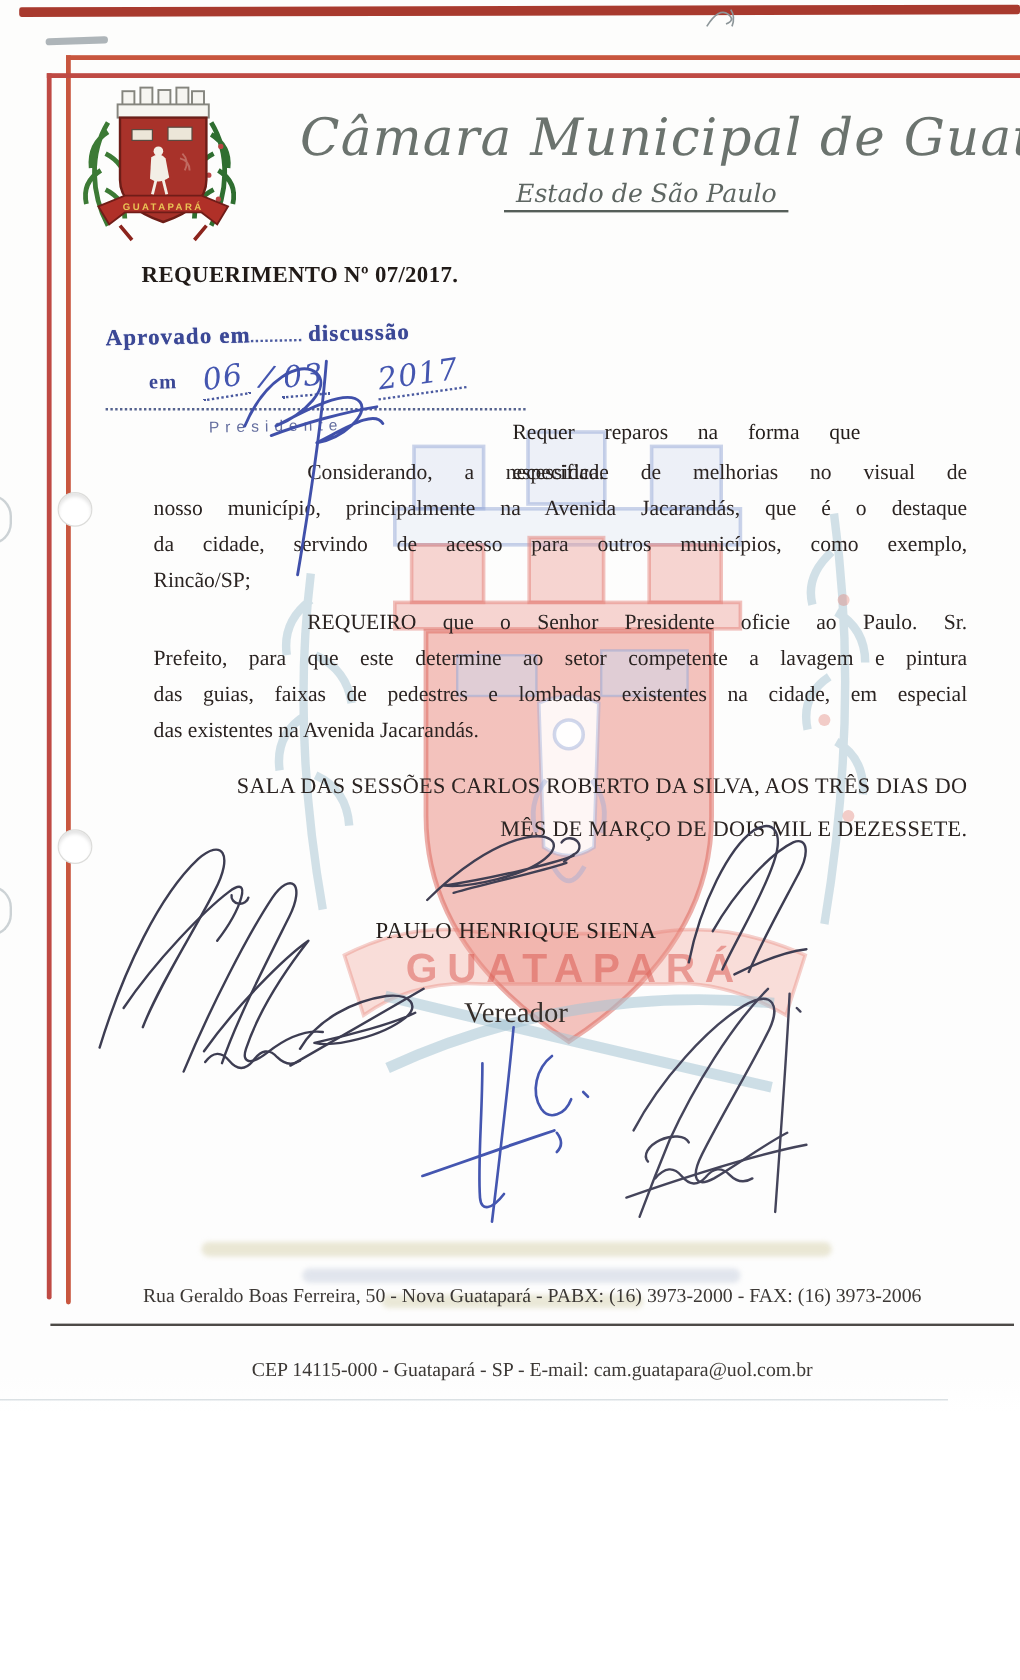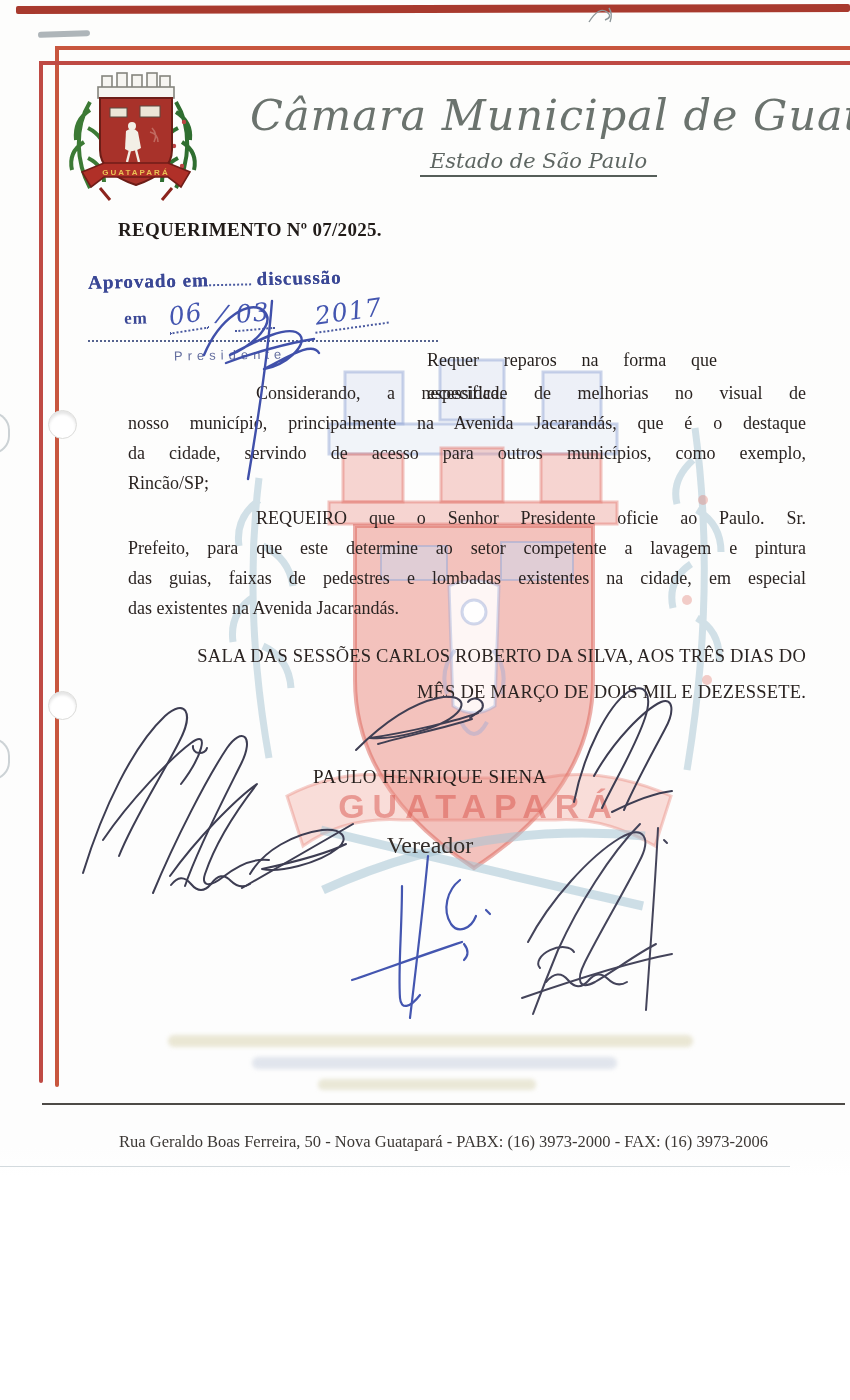--- a/index.html
+++ b/index.html
@@ -78,21 +78,21 @@
 
   
   .ghost{filter:blur(2px);border-radius:6px;z-index:2;}
   .g1{left:168px;top:1035px;width:525px;height:12px;background:rgba(205,198,150,0.40);}
   .g2{left:252px;top:1057px;width:365px;height:12px;background:rgba(186,195,214,0.42);}
   .g3{left:318px;top:1079px;width:218px;height:11px;background:rgba(205,200,158,0.40);}
 
   
   .footer-rule{left:42px;top:1103px;width:803px;height:2px;background:#4d4a47;z-index:3;}
   .footer{left:42px;width:803px;text-align:center;font-size:16.5px;color:#3c3835;z-index:3;}
-  .f1{top:1132px;font-family:Liberation Serif, serif;}
+  .f1{top:1070px;font-family:Liberation Serif, serif;}
   .f2{top:1132px;}
 
   .page-edge{left:0;top:1166px;width:790px;height:1px;background:#d3dade;z-index:3;}
 
   .watermark{left:225px;top:350px;z-index:1;}
   .squiggle{left:585px;top:4px;z-index:3;}
 </style>
 </head>
 <body>
 
@@ -180,21 +180,21 @@
     <path d="M22,102 L44,93 H108 L130,102 L121,117 L108,107 H44 L31,117 Z" fill="#b03028" stroke="#701d18" stroke-width="1.6"></path>
     <text x="76" y="105" text-anchor="middle" font-family="Liberation Sans, sans-serif" font-size="8" font-weight="bold" letter-spacing="2" fill="#e9c355">GUATAPARÁ</text>
     <path d="M40,118 l10,12 M112,118 l-10,12" stroke="#8c241d" stroke-width="3" fill="none"></path>
   </svg>
 
   <div class="abs title">Câmara Municipal de Guatapará</div>
   <div class="abs subtitle-wrap">
     <span class="subtitle">Estado de São Paulo</span>
   </div>
 
-  <div class="abs heading">REQUERIMENTO Nº 07/2025.</div>
+  <div class="abs heading">REQUERIMENTO Nº 07/2017.</div>
 
   <div class="abs stamp">
     <div class="row1">
       <span>Aprovado em</span><span class="dotfill"></span>
       <span>discussão</span>
     </div>
     <div class="row2">
       <span>em</span>
       <span class="hand day u-dots">06</span>
       <span class="hand sep">/</span>
@@ -293,20 +293,21 @@
       <path d="M170,18 C168,62 163,130 158,200 M176,30 l3,3"></path>
     </g>
   </svg>
 
   <div class="abs ghost g1"></div>
   <div class="abs ghost g2"></div>
   <div class="abs ghost g3"></div>
 
   <div class="abs footer-rule"></div>
   <div class="abs footer f1">Rua Geraldo Boas Ferreira, 50 - Nova Guatapará - PABX: (16) 3973-2000 - FAX: (16) 3973-2006</div>
+  <div class="abs footer f2">CEP 14115-000 - Guatapará - SP - E-mail: cam.guatapara@uol.com.br</div>
 
   <div class="abs page-edge"></div>
 
   <div class="abs punch" style="left:48px;top:410px"></div>
   <div class="abs punch" style="left:48px;top:691px"></div>
   <div class="abs edge-arc" style="top:412px"></div>
   <div class="abs edge-arc" style="top:738px"></div>
 
 </div>
 

